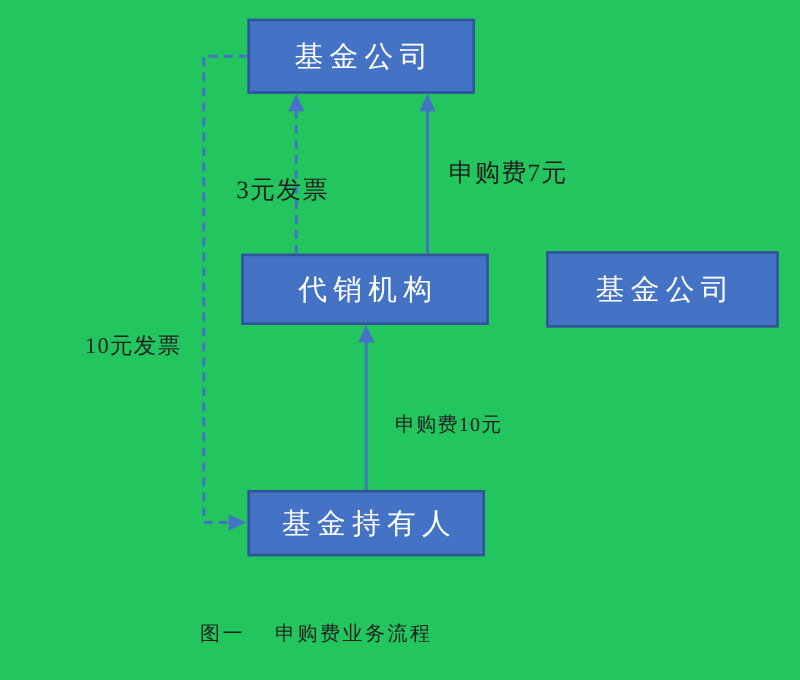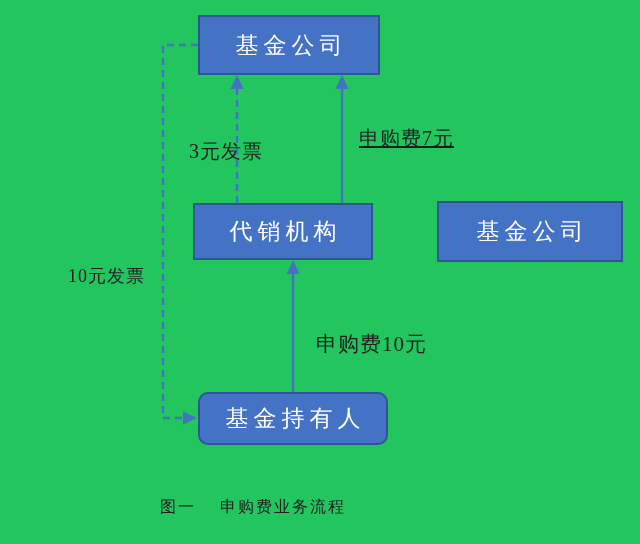--- a/index.html
+++ b/index.html
@@ -34,35 +34,35 @@
     background:var(--box-fill);
     border:2px solid var(--box-border);
     color:var(--text-on-box);
     display:flex;align-items:center;justify-content:center;
     font-size:23px;
     letter-spacing:5px;
     box-sizing:border-box;
     text-indent:5px; 
   }
   .node-fund-company{left:198px;top:15px;width:182px;height:60px;}
-  .node-distributor{left:193px;top:203px;width:180px;height:57px;}
+  .node-distributor{left:193px;top:203px;width:198px;height:57px;}
   .node-fund-assets{left:437px;top:201px;width:186px;height:61px;}
-  .node-fund-holder{left:198px;top:392px;width:190px;height:53px;border-radius:10px;}
+  .node-fund-holder{left:198px;top:392px;width:190px;height:53px;}
   .edge-label{
     position:absolute;
     z-index:3;
     color:var(--label-text);
     font-size:20px;
     white-space:pre;
     letter-spacing:1px;
   }
   .label-invoice3{left:189px;top:126px;margin-top:12px;}
-  .label-fee7{left:359px;top:125px;text-decoration:underline;}
+  .label-fee7{left:359px;top:125px;}
   .label-invoice10{left:68px;top:216px;font-size:18px;margin-top:48px;}
-  .label-fee10{left:316px;top:330px;font-size:21px;}
+  .label-fee10{left:316px;top:330px;font-size:16px;}
   .caption{
     position:absolute;
     z-index:3;
     left:160px;top:497px;
     color:var(--label-text);
     font-size:16px;
     letter-spacing:2px;
     white-space:pre;
   }
 </style>

